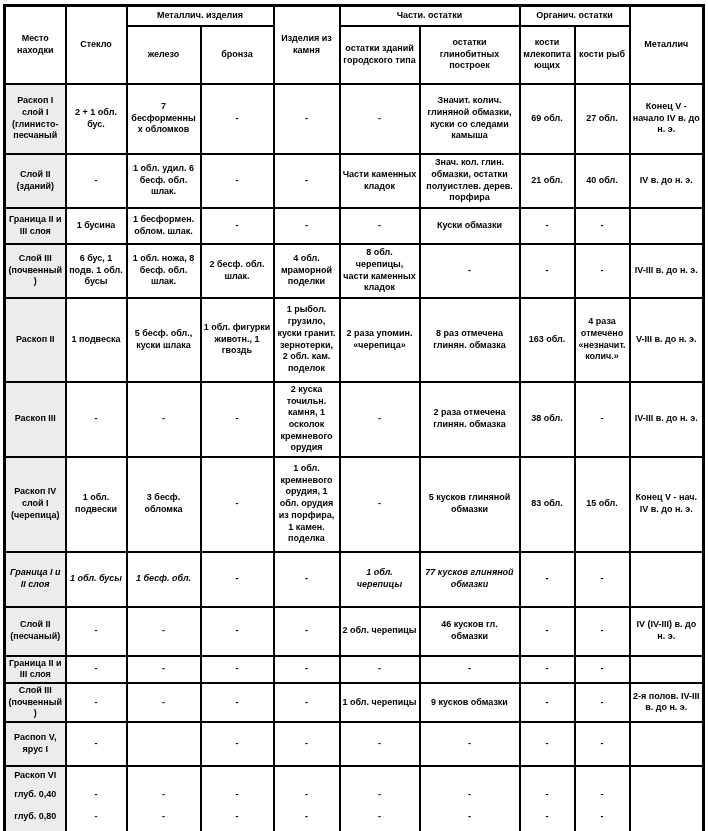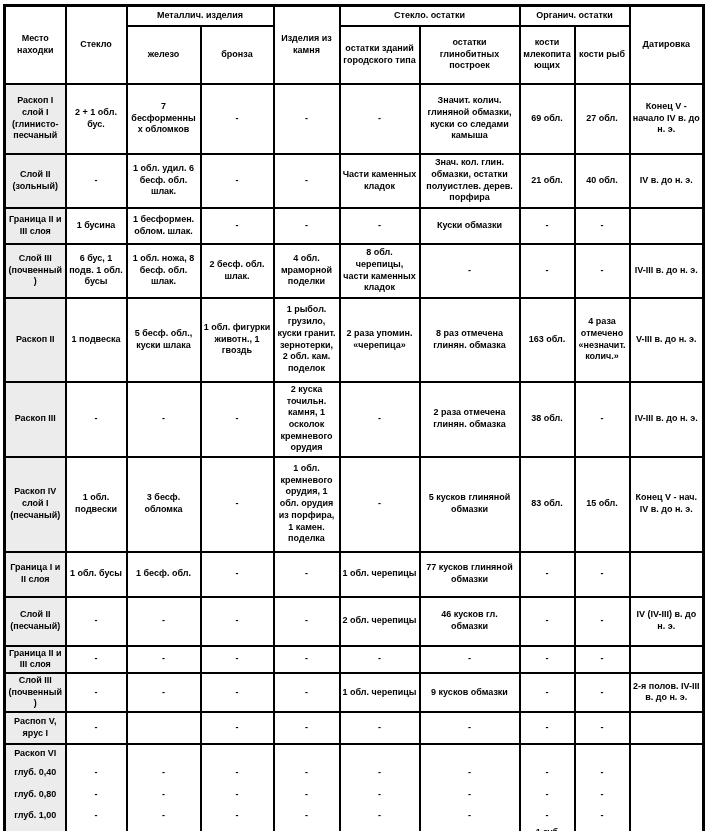--- a/index.html
+++ b/index.html
@@ -63,23 +63,23 @@
         <col style="width:55px">
         <col style="width:55px">
       <col style="width:74px">
     </colgroup>
     <thead>
       <tr class="h1">
         <th rowspan="2">Место находки</th>
         <th rowspan="2">Стекло</th>
         <th colspan="2">Металлич. изделия</th>
         <th rowspan="2">Изделия из камня</th>
-        <th colspan="2">Стекло. остатки</th>
+        <th colspan="2">Части. остатки</th>
         <th colspan="2">Органич. остатки</th>
-        <th rowspan="2">Датировка</th>
+        <th rowspan="2">Металлич</th>
       </tr>
       <tr class="h2">
         <th>железо</th>
         <th>бронза</th>
         <th>остатки зданий городского типа</th>
         <th>остатки глинобитных построек</th>
         <th>кости млекопита ющих</th>
         <th>кости рыб</th>
       </tr>
     </thead>
@@ -90,21 +90,21 @@
           <td>7 бесформенных обломков</td>
           <td>-</td>
           <td>-</td>
           <td>-</td>
           <td>Значит. колич. глиняной обмазки, куски со следами камыша</td>
           <td>69 обл.</td>
           <td>27 обл.</td>
           <td>Конец V - начало IV в. до н. э.</td>
         </tr>
         <tr style="height: 54px;">
-          <td class="label-cell">Слой II (зольный)</td>
+          <td class="label-cell">Слой II (зданий)</td>
           <td>-</td>
           <td>1 обл. удил. 6 бесф. обл. шлак.</td>
           <td>-</td>
           <td>-</td>
           <td>Части каменных кладок</td>
           <td>Знач. кол. глин. обмазки, остатки полуистлев. дерев. порфира</td>
           <td>21 обл.</td>
           <td>40 обл.</td>
           <td>IV в. до н. э.</td>
         </tr>
@@ -150,32 +150,32 @@
           <td>-</td>
           <td>-</td>
           <td>2 куска точильн. камня, 1 осколок кремневого орудия</td>
           <td>-</td>
           <td>2 раза отмечена глинян. обмазка</td>
           <td>38 обл.</td>
           <td>-</td>
           <td>IV-III в. до н. э.</td>
         </tr>
         <tr style="height: 95px;">
-          <td class="label-cell">Раскоп IV слой I (песчаный)</td>
+          <td class="label-cell">Раскоп IV слой I (черепица)</td>
           <td>1 обл. подвески</td>
           <td>3 бесф. обломка</td>
           <td>-</td>
           <td>1 обл. кремневого орудия, 1 обл. орудия из порфира, 1 камен. поделка</td>
           <td>-</td>
           <td>5 кусков глиняной обмазки</td>
           <td>83 обл.</td>
           <td>15 обл.</td>
           <td>Конец V - нач. IV в. до н. э.</td>
         </tr>
-        <tr style="height: 45px;">
+        <tr style="height: 55px; font-style: italic;">
           <td class="label-cell">Граница I и II слоя</td>
           <td>1 обл. бусы</td>
           <td>1 бесф. обл.</td>
           <td>-</td>
           <td>-</td>
           <td>1 обл. черепицы</td>
           <td>77 кусков глиняной обмазки</td>
           <td>-</td>
           <td>-</td>
           <td></td>
@@ -209,21 +209,21 @@
           <td>-</td>
           <td>-</td>
           <td>-</td>
           <td>-</td>
           <td>1 обл. черепицы</td>
           <td>9 кусков обмазки</td>
           <td>-</td>
           <td>-</td>
           <td>2-я полов. IV-III в. до н. э.</td>
         </tr>
-        <tr style="height: 32px;">
+        <tr style="height: 44px;">
           <td class="label-cell">Распоп V, ярус I</td>
           <td>-</td>
           <td></td>
           <td>-</td>
           <td>-</td>
           <td>-</td>
           <td>-</td>
           <td>-</td>
           <td>-</td>
           <td></td>

